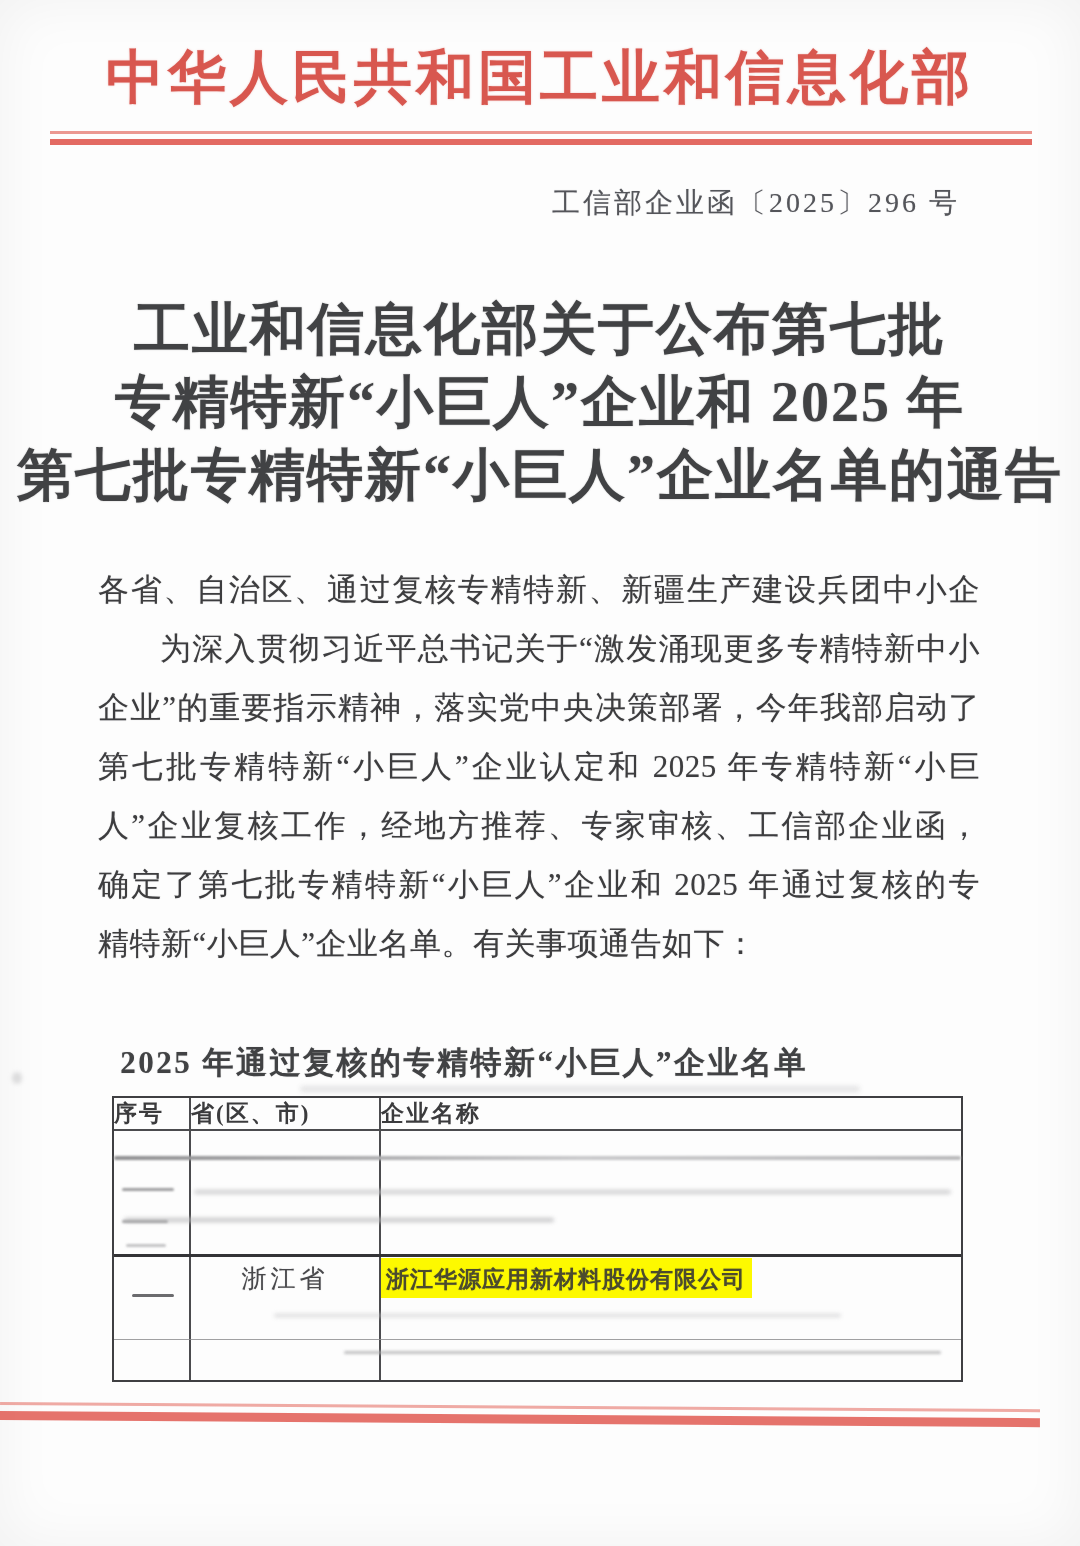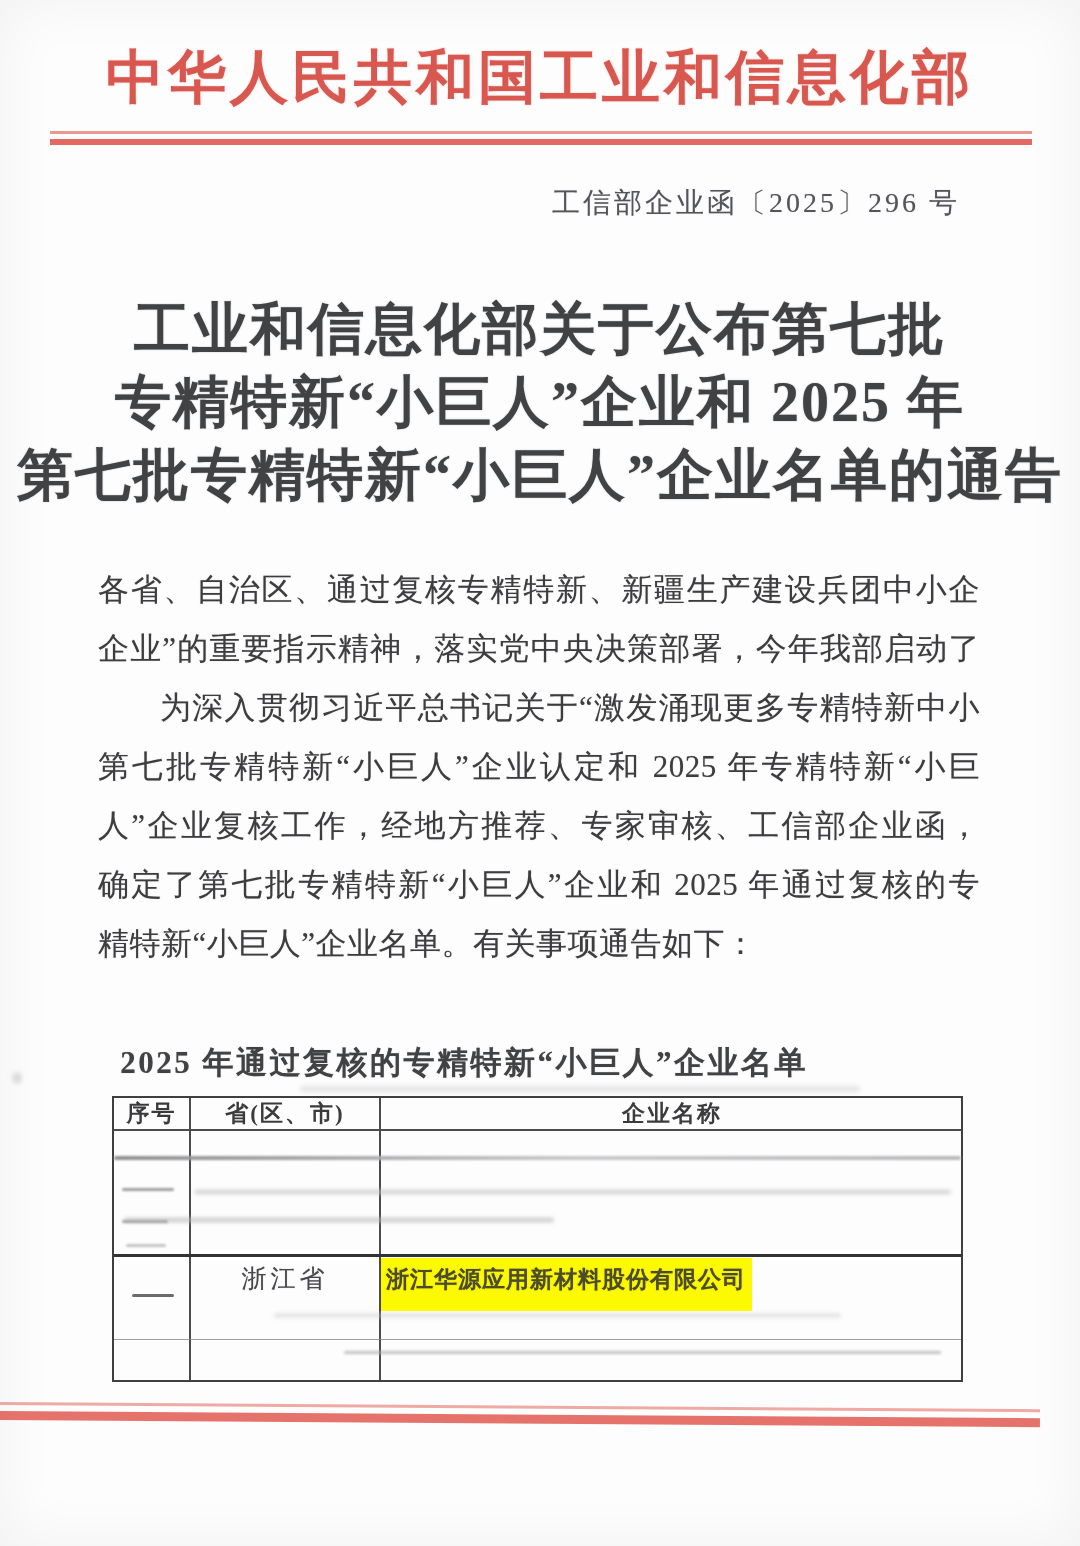--- a/index.html
+++ b/index.html
@@ -68,36 +68,36 @@
   }
   .vsep{position:absolute;top:0;bottom:0;width:2px;background:#4b4b4e;}
   .vsep.s1{left:75px;}
   .vsep.s2{left:265px;}
   .hline{position:absolute;left:0;right:0;background:#4b4b4e;}
   .hline.header-bottom{top:31px;height:2px;}
   .hline.heavy{top:156px;height:3px;background:#333336;}
   .hline.faint{top:241px;height:1px;background:#8a8a8c;opacity:.8;filter:blur(.4px);}
   .th{
     position:absolute;top:0;height:37px;line-height:31px;
-    text-align:center;font-weight:bold;font-size:23px;letter-spacing:2px;
+    font-weight:bold;font-size:23px;letter-spacing:2px;
   }
   .th.c1{left:0;width:75px;}
   .th.c2{left:77px;width:188px;}
   .th.c3{left:267px;width:582px;}
   .province-cell{
     position:absolute;left:77px;width:188px;top:164px;
     text-align:center;font-size:25px;letter-spacing:4px;color:#48484b;
     text-shadow:0 0 1px rgba(70,70,75,.4);
   }
   .company-highlight{
     position:absolute;left:267px;top:160px;
     background:var(--highlight-yellow,#fdf900);
     color:var(--highlight-ink,#4b4b2e);
     font-size:23px;font-weight:bold;letter-spacing:1px;
-    padding:6px 6px 16px 5px;white-space:nowrap;
+    padding:6px 6px 3px 5px;white-space:nowrap;
     text-shadow:0 0 1px rgba(70,70,46,.5);
   }
   .seq-dash{
     position:absolute;left:18px;top:196px;width:42px;height:3px;
     background:#6b6b6e;filter:blur(.6px);border-radius:2px;
   }
   
   .smudge{position:absolute;border-radius:3px;}
   .sm-a{left:0;right:0;top:58px;height:4px;background:linear-gradient(90deg,#8f8f91 0%,#a8a8aa 25%,#c9c9cb 55%,#b9b9bb 100%);filter:blur(1px);}
   .sm-b{left:80px;right:10px;top:92px;height:4px;background:#c2c2c4;filter:blur(2px);opacity:.8;}
@@ -141,22 +141,22 @@
   <div class="doc-number">工信部企业函〔2025〕296 号</div>
 
   <div class="notice-title">
     <div class="title-line">工业和信息化部关于公布第七批</div>
     <div class="title-line">专精特新“小巨人”企业和 2025 年</div>
     <div class="title-line">第七批专精特新“小巨人”企业名单的通告</div>
   </div>
 
   <div class="body-text">
     <div class="body-line fit">各省、自治区、通过复核专精特新、新疆生产建设兵团中小企</div>
+    <div class="body-line fit indent">为深入贯彻习近平总书记关于“激发涌现更多专精特新中小</div>
     <div class="body-line fit">企业”的重要指示精神，落实党中央决策部署，今年我部启动了</div>
-    <div class="body-line fit indent">为深入贯彻习近平总书记关于“激发涌现更多专精特新中小</div>
     <div class="body-line fit">第七批专精特新“小巨人”企业认定和 2025 年专精特新“小巨</div>
     <div class="body-line fit">人”企业复核工作，经地方推荐、专家审核、工信部企业函，</div>
     <div class="body-line fit">确定了第七批专精特新“小巨人”企业和 2025 年通过复核的专</div>
     <div class="body-line">精特新“小巨人”企业名单。有关事项通告如下：</div>
   </div>
 
   <div class="table-caption">2025 年通过复核的专精特新“小巨人”企业名单</div>
 
   <div class="ghost-streak"></div>
   <div class="stray-mark"></div>

